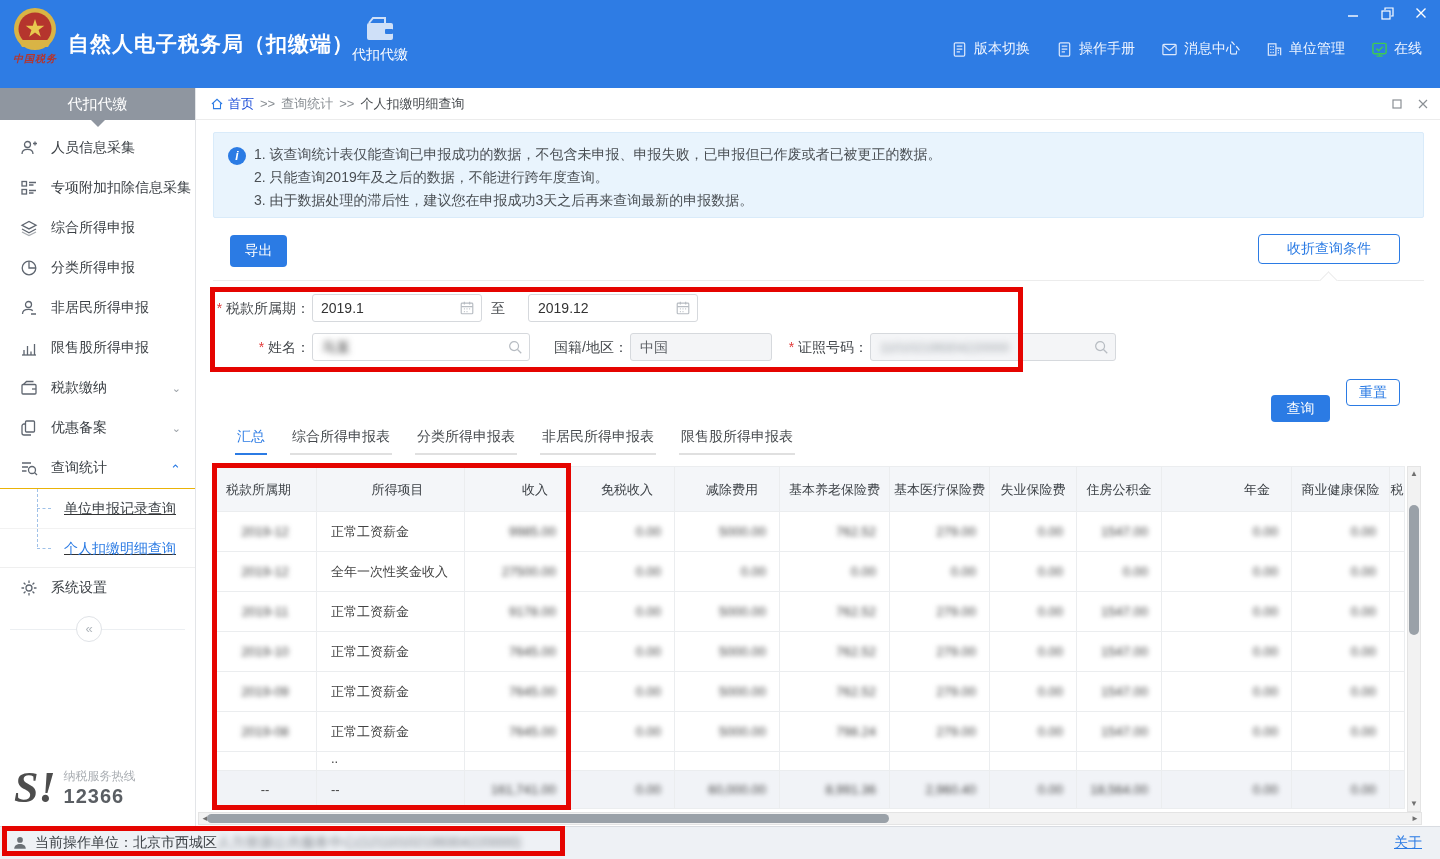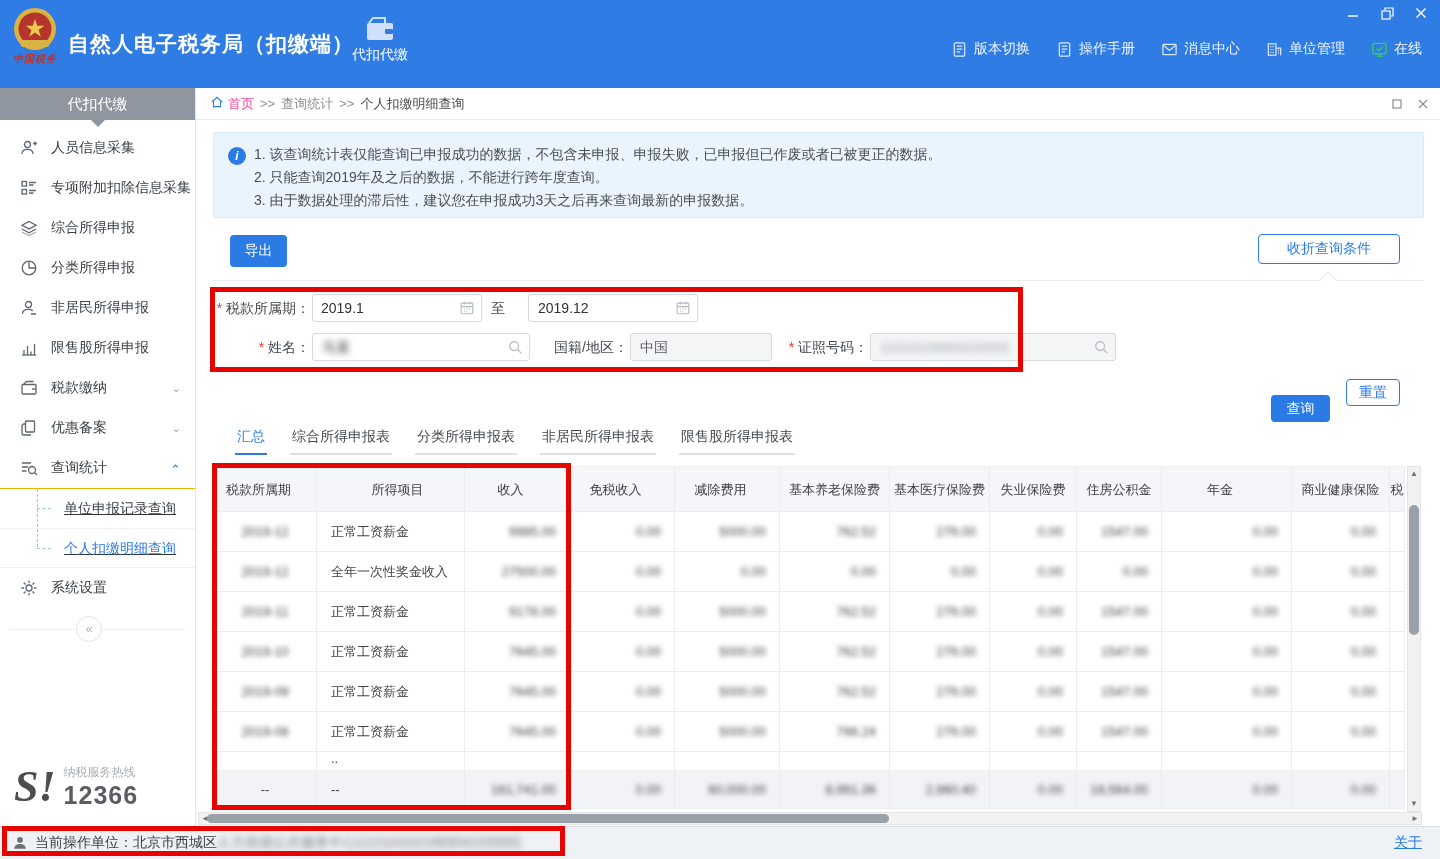--- a/index.html
+++ b/index.html
@@ -32,26 +32,26 @@
   .sub-item { height:39px; line-height:39px; padding-left:64px; font-size:14px; color:#3c4146; cursor:pointer; position:relative; }
   .sub-item + .sub-item { border-top:1px solid #f2f2f2; }
   .sub-item:before { content:''; position:absolute; left:37px; top:19px; width:14px; border-top:1px dashed #9fc1e8; }
   .sub-item.active { color:#2b7be4; }
   .collapse-row { position:absolute; top:528px; left:0; right:0; height:26px; }
   .collapse-row .line { position:absolute; top:13px; left:10px; right:10px; border-top:1px solid #eceff2; }
   .collapse-btn { position:absolute; left:76px; top:0; width:26px; height:26px; border:1px solid #e0e3e7; border-radius:50%; background:#fff; color:#b0b6bc; text-align:center; line-height:23px; font-size:13px; cursor:pointer; }
   .hotline { position:absolute; left:14px; bottom:16px; display:flex; align-items:center; gap:8px; }
   .hotline-glyph { font-size:44px; font-weight:bold; font-style:italic; color:#4d4d4d; font-family:"Liberation Serif","DejaVu Serif",serif; line-height:44px; }
   .hotline-caption { color:#a9adb2; font-size:12px; }
-  .hotline-number { color:#5a5e63; font-size:25px; font-weight:bold; letter-spacing:1px; }
+  .hotline-number { color:#5a5e63; font-size:20px; font-weight:bold; letter-spacing:1px; }
 
   
   .main { position:absolute; left:196px; top:88px; right:0; bottom:33px; background:#fff; }
   .breadcrumb { height:32px; border-bottom:1px solid #ececec; display:flex; align-items:center; padding-left:14px; font-size:13px; color:#8a8f94; gap:6px; }
-  .breadcrumb .home { color:#ec4899; cursor:pointer; display:flex; align-items:flex-start; gap:4px; }
+  .breadcrumb .home { color:#1d4ed8; cursor:pointer; display:flex; align-items:center; gap:4px; }
   .breadcrumb .crumb-last { color:#45494d; }
   .doc-controls { position:absolute; right:10px; top:9px; display:flex; gap:12px; color:#8a8f94; }
   .doc-controls span { cursor:pointer; width:14px; height:14px; display:flex; align-items:center; justify-content:center; }
 
   .notice { position:absolute; left:17px; top:44px; width:1211px; height:86px; background:#e9f4fd; border:1px solid #d9ebfa; border-radius:2px; padding:10px 14px 10px 40px; font-size:14px; color:#4a4f54; line-height:23px; }
   .notice-icon { position:absolute; left:14px; top:14px; width:18px; height:18px; background:#2b7be4; border-radius:50%; color:#fff; font-size:12px; font-weight:bold; text-align:center; line-height:18px; font-style:italic; }
 
   .btn-blue { background:#2b7be4; color:#fff; border:none; border-radius:4px; font-size:14px; cursor:pointer; font-family:inherit; }
   .btn-outline { background:#fff; color:#2b7be4; border:1px solid #2b7be4; border-radius:4px; font-size:14px; cursor:pointer; font-family:inherit; }
   .export-btn { position:absolute; left:34px; top:147px; width:57px; height:32px; }
@@ -82,21 +82,21 @@
   .thead .th { background:#f4f6f9; height:46px; line-height:46px; color:#3c4146; border-top:1px solid #ebedef;text-align:center; }
   .tbody .td { height:40px; line-height:40px; background:#fff; color:#444; }
   .tr.partial .td { height:19px; line-height:14px; }
   .tr.total .td { background:#f1f3f7; height:38px; line-height:38px; }
   .c0 { width:104px; text-align:center; }
   .c1 { width:148px; text-align:left; padding-left:14px; }
   .cnum { text-align:right; padding-right:13px; }
   .c2 { width:105px; } .c3 { width:105px; } .c4 { width:105px; } .c5 { width:110px; }
   .c6 { width:100px; } .c7 { width:87px; } .c8 { width:85px; } .c9 { width:130px; } .c10 { width:98px; }
   .c11 { width:15px; padding:0; }
-  .thead .c2,.thead .c3,.thead .c4,.thead .c9 { text-align:center; padding-right:13px; }
+  .thead .c2,.thead .c3,.thead .c4,.thead .c9 { text-align:right; padding-right:21px; }
   .thead .c5,.thead .c6,.thead .c7,.thead .c8,.thead .c10 { text-align:center; padding-right:0; }
   .thead .c0 { text-align:left; padding-left:12px; }
 
   
   .vscroll { position:absolute; left:1211px; top:378px; width:14px; height:346px; background:#f2f2f2; border:1px solid #e4e4e4; }
   .vscroll .arr { position:absolute; left:0; width:12px; height:14px; color:#707070; font-size:8px; text-align:center; line-height:14px; cursor:pointer; }
   .vthumb { position:absolute; left:1px; top:38px; width:10px; height:130px; background:#9aa1a8; border-radius:6px; cursor:pointer; }
   .hscroll { position:absolute; left:2px; top:724px; width:1224px; height:13px; background:#f2f2f2; border:1px solid #e4e4e4; }
   .hthumb { position:absolute; left:8px; top:1px; width:682px; height:9px; background:#9aa1a8; border-radius:5px; cursor:pointer; }
   .hscroll .arr { position:absolute; top:0; width:12px; height:11px; color:#707070; font-size:8px; text-align:center; line-height:11px; cursor:pointer; }

